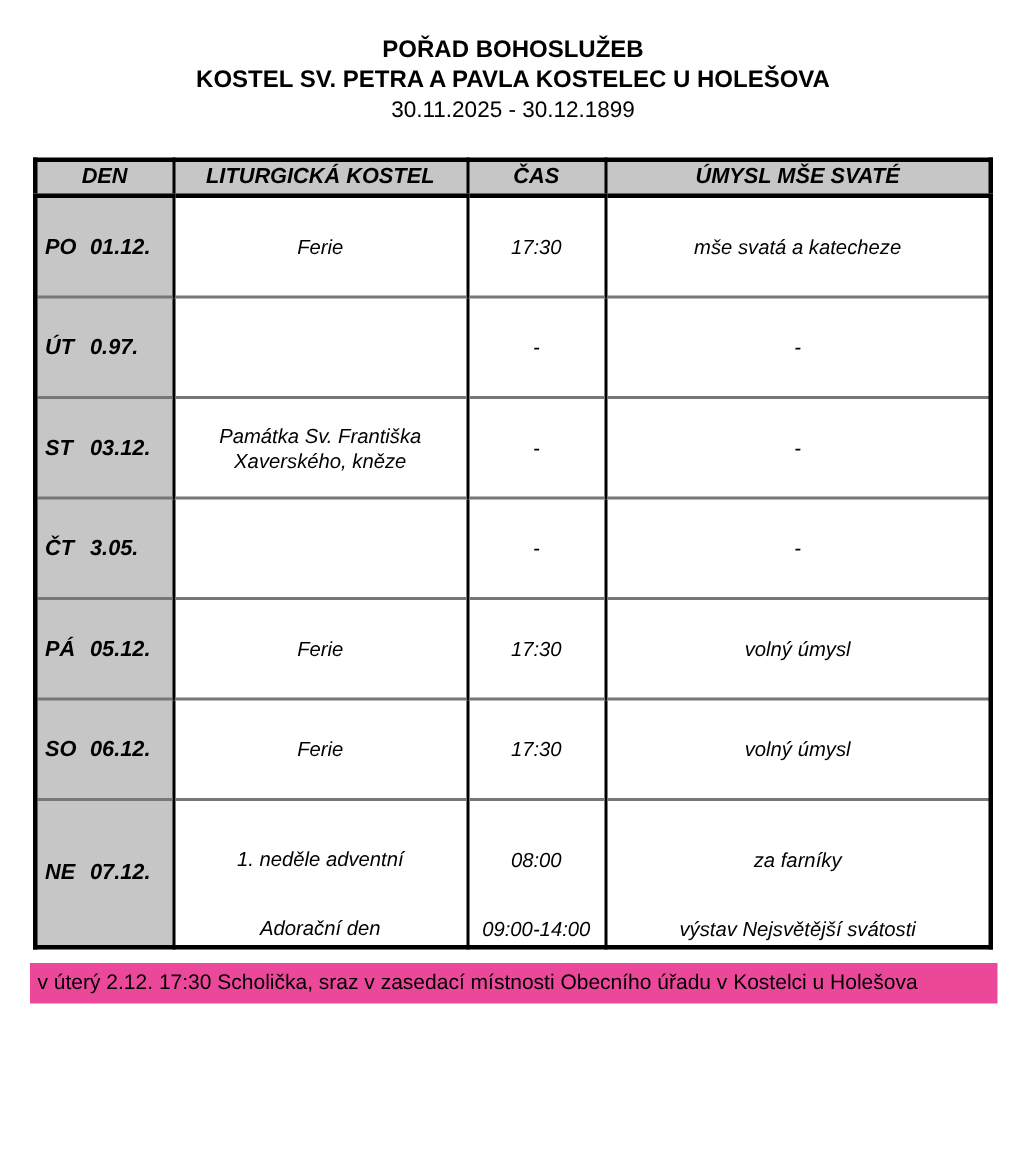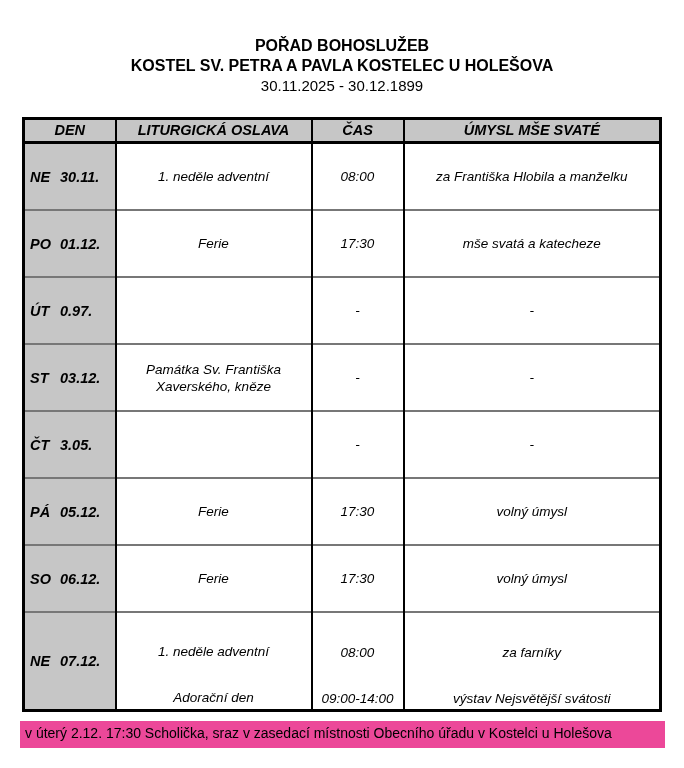--- a/index.html
+++ b/index.html
@@ -8,21 +8,21 @@
     background: #ffffff;
     width: 684px;
     height: 768px;
     overflow: hidden;
     font-family: "Liberation Sans", sans-serif;
     color: #000;
     -webkit-font-smoothing: antialiased;
   }
   .titles {
     text-align: center;
-    padding-top: 36px;
+    padding-top: 24px;
   }
   .title-main, .title-church {
     font-weight: bold;
     font-size: 16px;
     line-height: 20px;
   }
   .title-dates {
     font-size: 15px;
     line-height: 20px;
   }
@@ -97,32 +97,26 @@
 <table class="schedule">
   <colgroup>
     <col style="width:92px">
       <col style="width:196px">
       <col style="width:92px">
       <col>
   </colgroup>
   <thead>
     <tr>
       <th>DEN</th>
-      <th>LITURGICKÁ OSLAVA</th>
+      <th>LITURGICKÁ KOSTEL</th>
       <th>ČAS</th>
       <th>ÚMYSL MŠE SVATÉ</th>
     </tr>
   </thead>
   <tbody>
-    <tr class="row">
-      <td class="day-cell"><span class="day-abbr">NE</span><span>30.11.</span></td>
-      <td class="celebration-cell">1. neděle adventní</td>
-      <td>08:00</td>
-      <td>za Františka Hlobila a manželku</td>
-    </tr>
     <tr class="row">
       <td class="day-cell"><span class="day-abbr">PO</span><span>01.12.</span></td>
       <td class="celebration-cell">Ferie</td>
       <td>17:30</td>
       <td>mše svatá a katecheze</td>
     </tr>
     <tr class="row">
       <td class="day-cell"><span class="day-abbr">ÚT</span><span>0.97.</span></td>
       <td class="celebration-cell"></td>
       <td>-</td>

